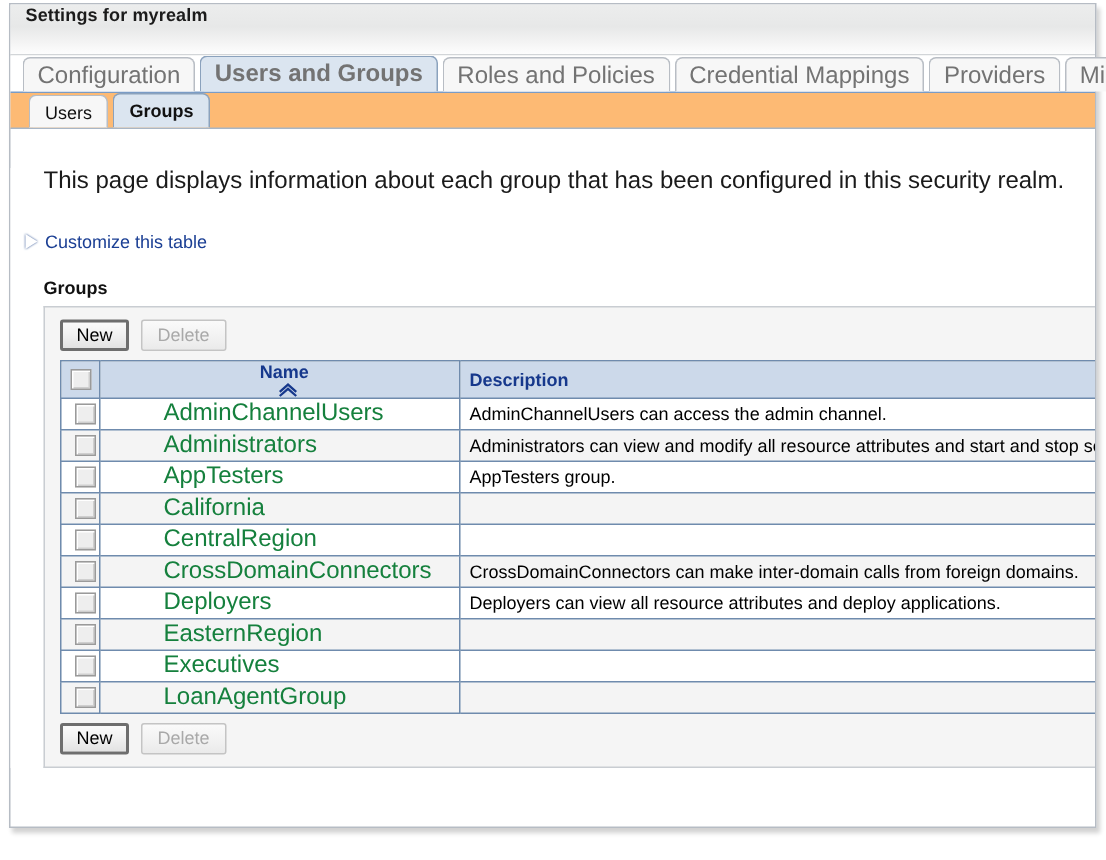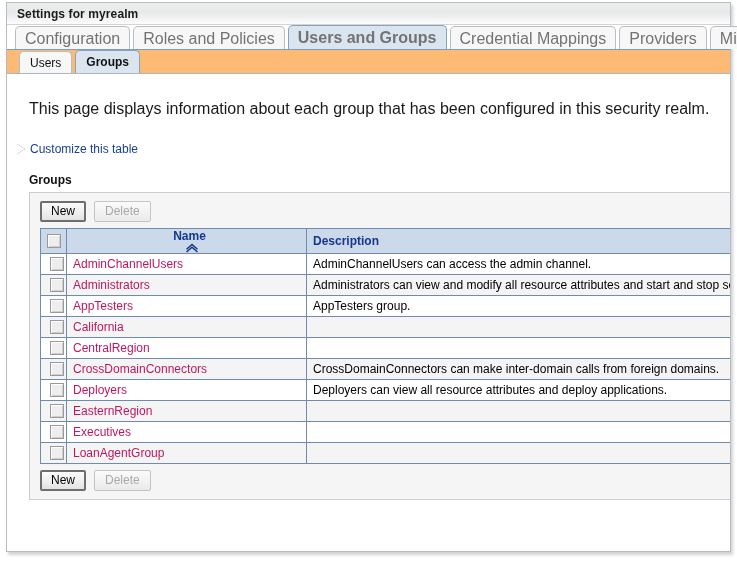--- a/index.html
+++ b/index.html
@@ -23,25 +23,25 @@
     top: 2px;
     width: 725px;
     height: 550px;
     background: #ffffff;
     border: 1px solid #b6bcc4;
     box-sizing: border-box;
     box-shadow: 2px 3px 3px rgba(0,0,0,0.18);
   }
 
   .titlebar {
-    height: 22px;
+    height: 34px;
     background: linear-gradient(to bottom, #eceded 0%, #e7e8e8 45%, #f3f3f3 75%, #fdfdfd 100%);
     border-bottom: 1px solid #d2d5d8;
     display: flex;
-    align-items: center;
+    align-items: flex-start;
     padding-left: 10px;
     box-sizing: border-box;
   }
   .titlebar .title {
     font-weight: bold;
     font-size: 12px;
     color: #1b1b1b;
     letter-spacing: 0.1px;
   }
 
@@ -242,24 +242,25 @@
     border: 1px solid #9a9a9a;
     box-shadow: inset 1px 1px 0 #ffffff, inset -1px -1px 0 #cfcfcf;
     vertical-align: middle;
     cursor: pointer;
   }
 
   tr.row-odd td { background: #ffffff; }
   tr.row-even td { background: #f4f4f4; }
 
   a.grid-link {
-    color: #be185d;
+    color: #15803d;
     text-decoration: none;
-    font-size: 12px;
-    cursor: pointer;
+    font-size: 16px;
+    cursor: pointer;
+    margin-left: 36px;
   }
 
   .sort-ind {
     display: inline-block;
     margin-left: 5px;
     vertical-align: middle;
     line-height: 0;
   }
 
   .th-inner { display: flex; align-items: center; flex-direction: column; }
@@ -268,22 +269,22 @@
 <body>
 
 <div class="window">
 
   <div class="titlebar">
     <span class="title">Settings for myrealm</span>
   </div>
 
   <div class="tabstrip">
     <div class="tab">Configuration</div>
+    <div class="tab active">Users and Groups</div>
     <div class="tab">Roles and Policies</div>
-    <div class="tab active">Users and Groups</div>
     <div class="tab">Credential Mappings</div>
     <div class="tab">Providers</div>
     <div class="tab">Migration</div>
   </div>
 
   <div class="subtabstrip">
     <div class="subtab">Users</div>
     <div class="subtab active">Groups</div>
   </div>
 

